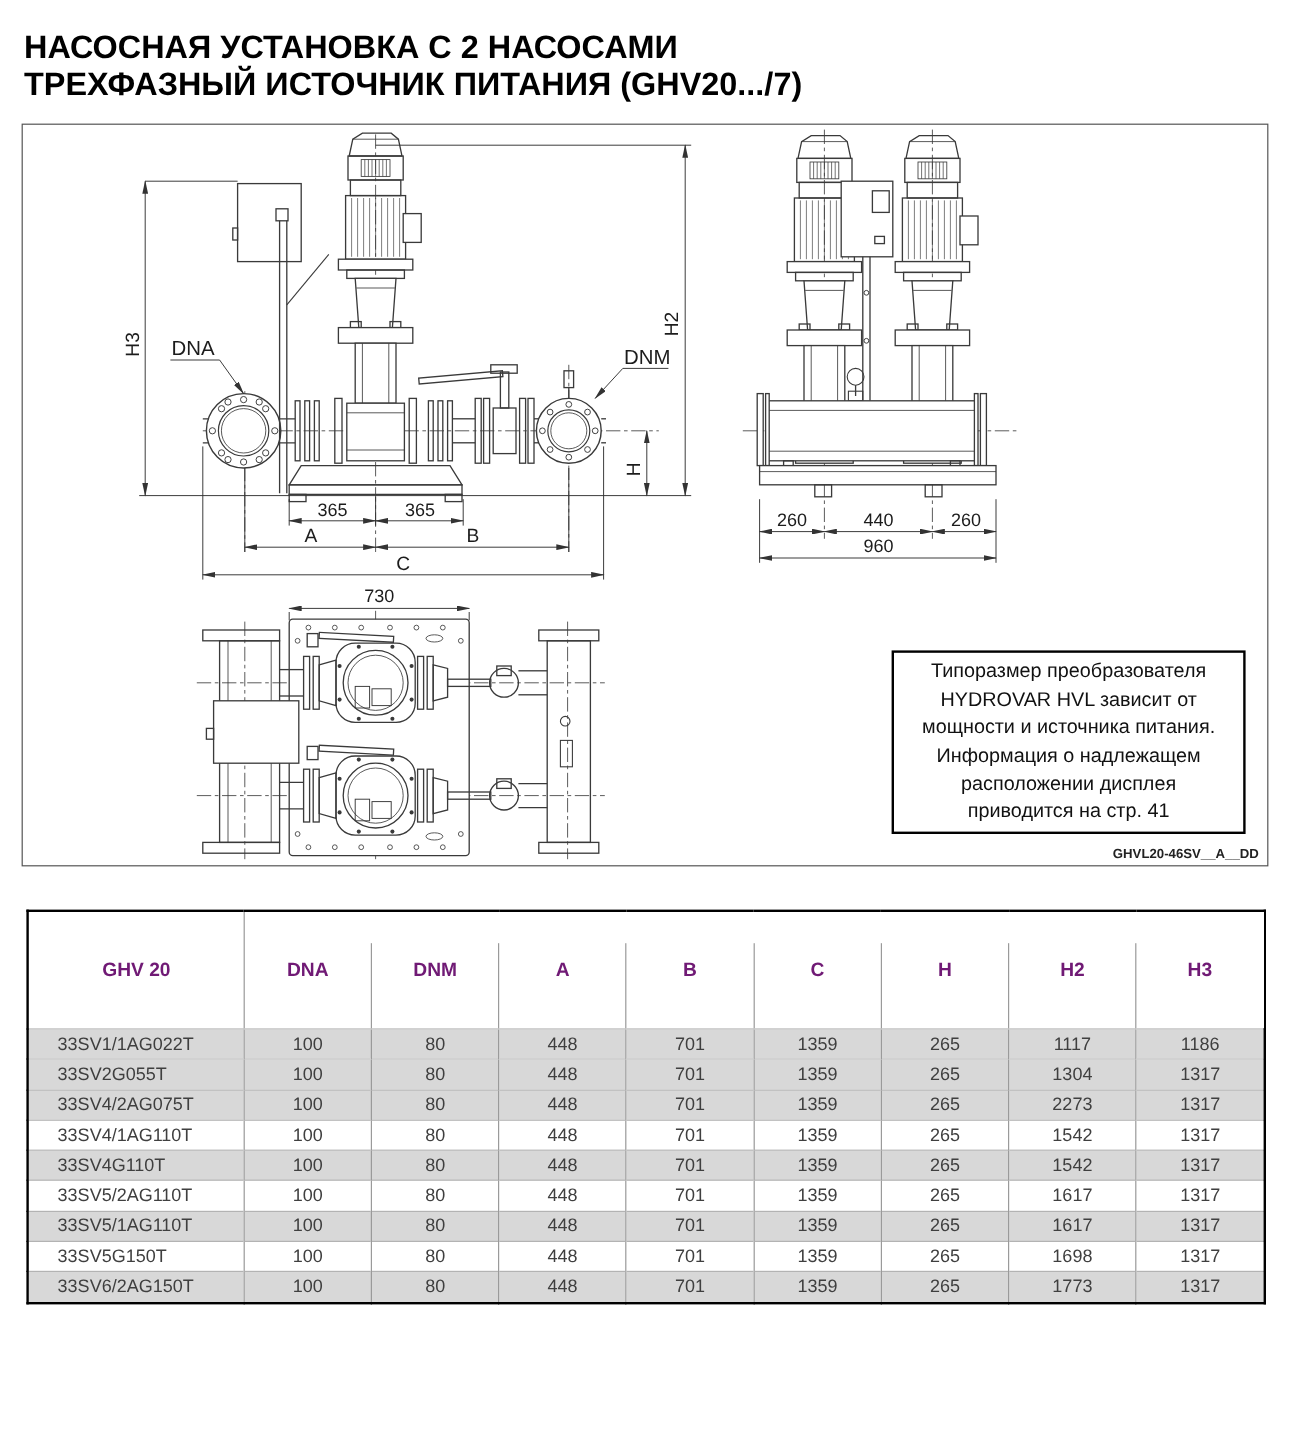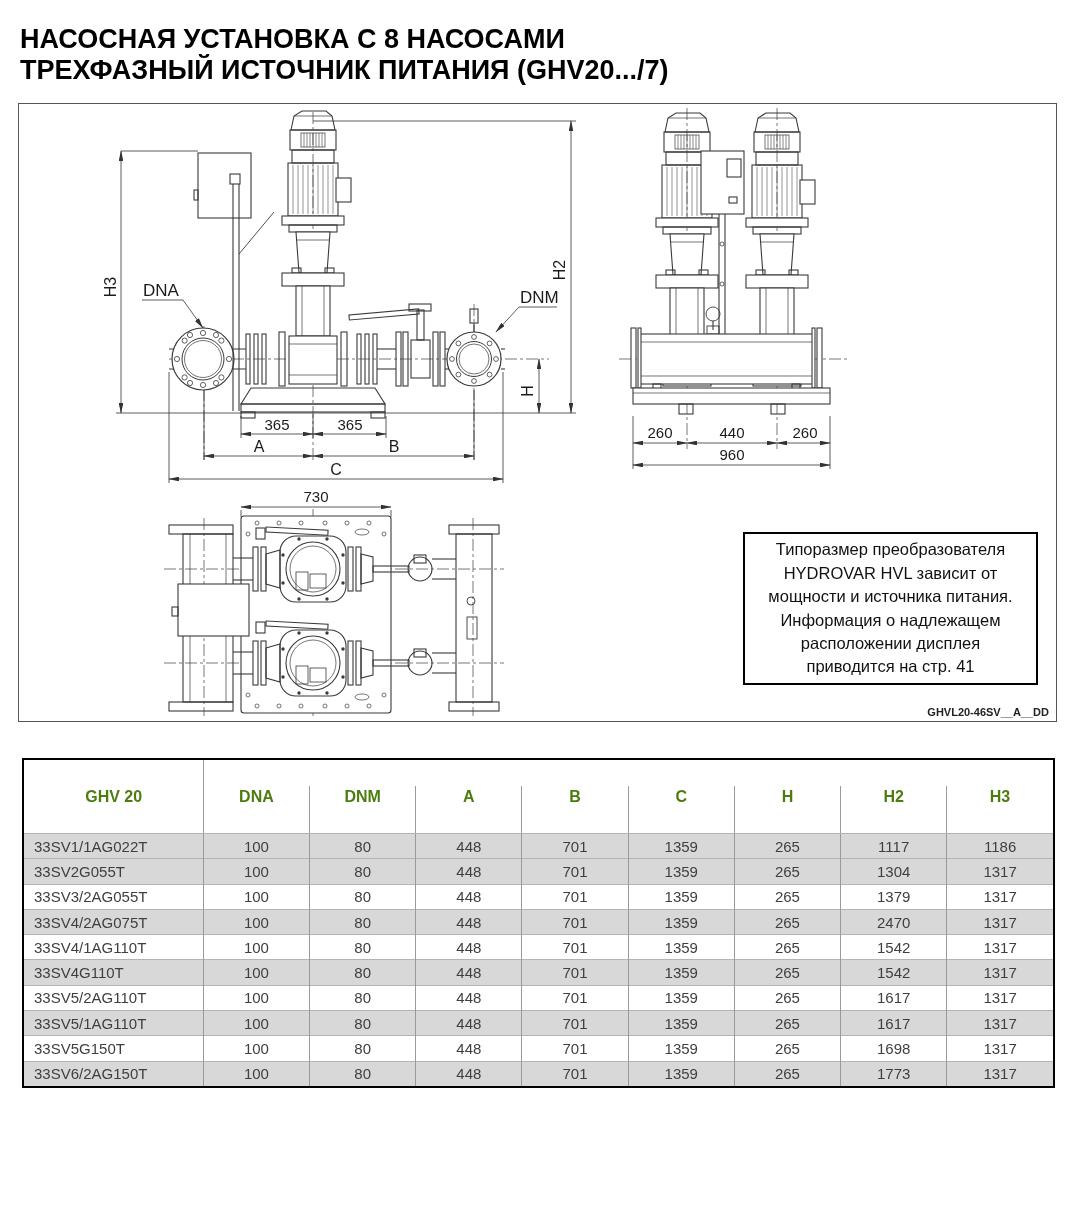--- a/index.html
+++ b/index.html
@@ -5,52 +5,52 @@
   html,body{margin:0;padding:0;background:#fff;}
   .page{position:relative;width:1074px;height:1212px;overflow:hidden;background:#fff;
         font-family:"Liberation Sans",sans-serif;color:#000;}
   
   .title{position:absolute;left:20px;top:24px;font-size:27px;font-weight:700;
          line-height:31px;letter-spacing:0;color:#000;}
   
   .figure{position:absolute;left:18px;top:103px;width:1039px;height:619px;
           border:1px solid #555;box-sizing:border-box;background:#fff;}
   .figure svg{position:absolute;left:0;top:0;}
-  .note{position:absolute;left:724px;top:428px;width:295px;height:153px;
+  .note{position:absolute;left:724px;top:438px;width:295px;height:153px;
         border:2px solid #000;box-sizing:border-box;display:flex;align-items:center;
         justify-content:center;text-align:center;padding:6px 10px;}
   .note span{font-size:16.5px;line-height:1.42;color:#111;}
   .dwgcode{position:absolute;right:7px;bottom:3px;font-size:11px;color:#222;
            letter-spacing:0;font-weight:bold;}
   
   .tblwrap{position:absolute;left:22px;top:758px;width:1033px;}
   table.dim{border-collapse:collapse;table-layout:fixed;width:1033px;
             border:2px solid #000;}
-  table.dim th{height:73px;font-size:16px;font-weight:700;color:#4d7c0f;
+  table.dim th{height:73px;font-size:16px;font-weight:700;color:#701a75;
                text-align:center;vertical-align:middle;position:relative;
-               background:#fff;padding:0;}
+               background:#fff;padding:12px;}
   table.dim th.first{text-align:center;}
   table.dim th + th::before{content:'';position:absolute;left:-0.5px;top:26px;
                bottom:0;width:1px;background:#9a9a9a;}
   table.dim th:nth-child(2)::before{top:0;}
   table.dim td{height:24.3px;font-size:15px;color:#3f3f3f;text-align:center;
                padding:0;border-top:1px solid #b3b3b3;border-left:1px solid #9a9a9a;
                white-space:nowrap;overflow:hidden;}
-  table.dim td:first-child{border-left:none;text-align:left;padding-left:10px;}
+  table.dim td:first-child{border-left:none;text-align:left;padding-left:24px;}
   table.dim tr.shade td{background:#d8d8d8;}
   
   .figure text{font-family:"Liberation Sans",sans-serif;fill:#1c1c1c;}
 </style>
 </head>
 <body>
 
 <div class="page">
 
   <div class="title">
-    <div>НАСОСНАЯ УСТАНОВКА С 8 НАСОСАМИ</div>
+    <div>НАСОСНАЯ УСТАНОВКА С 2 НАСОСАМИ</div>
     <div>ТРЕХФАЗНЫЙ ИСТОЧНИК ПИТАНИЯ (GHV20.../7)</div>
   </div>
 
   <div class="figure">
     <svg width="1037" height="617" viewBox="0 0 1037 617">
       <defs>
         <marker id="ar" orient="auto-start-reverse" markerWidth="14" markerHeight="6" refX="13" refY="3" markerUnits="strokeWidth">
           <path d="M0,0 L14,3 L0,6 z" fill="#333"></path>
         </marker>
         <g id="pump" stroke="#3a3a3a" fill="none" stroke-width="1.1">
@@ -448,40 +448,29 @@
             <td>33SV2G055T</td>
             <td>100</td>
             <td>80</td>
             <td>448</td>
             <td>701</td>
             <td>1359</td>
             <td>265</td>
             <td>1304</td>
             <td>1317</td>
           </tr>
-          <tr>
-            <td>33SV3/2AG055T</td>
-            <td>100</td>
-            <td>80</td>
-            <td>448</td>
-            <td>701</td>
-            <td>1359</td>
-            <td>265</td>
-            <td>1379</td>
-            <td>1317</td>
-          </tr>
           <tr class="shade">
             <td>33SV4/2AG075T</td>
             <td>100</td>
             <td>80</td>
             <td>448</td>
             <td>701</td>
             <td>1359</td>
             <td>265</td>
-            <td>2470</td>
+            <td>2273</td>
             <td>1317</td>
           </tr>
           <tr>
             <td>33SV4/1AG110T</td>
             <td>100</td>
             <td>80</td>
             <td>448</td>
             <td>701</td>
             <td>1359</td>
             <td>265</td>

